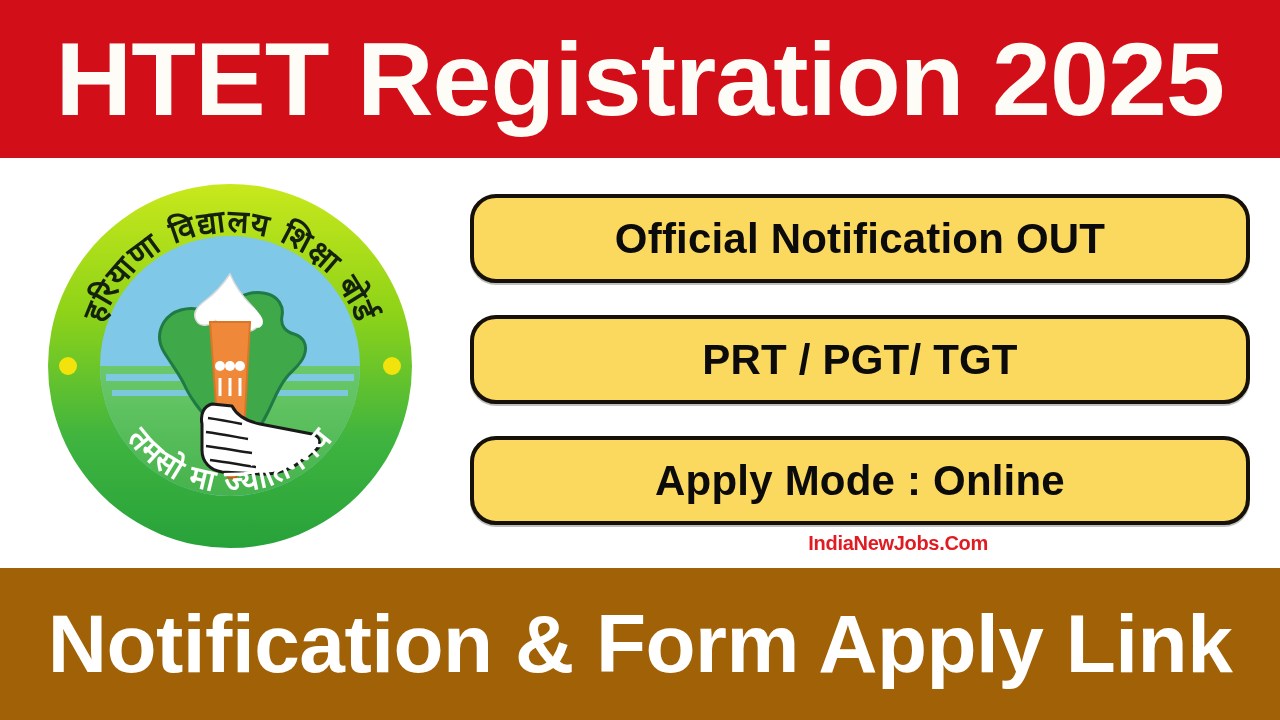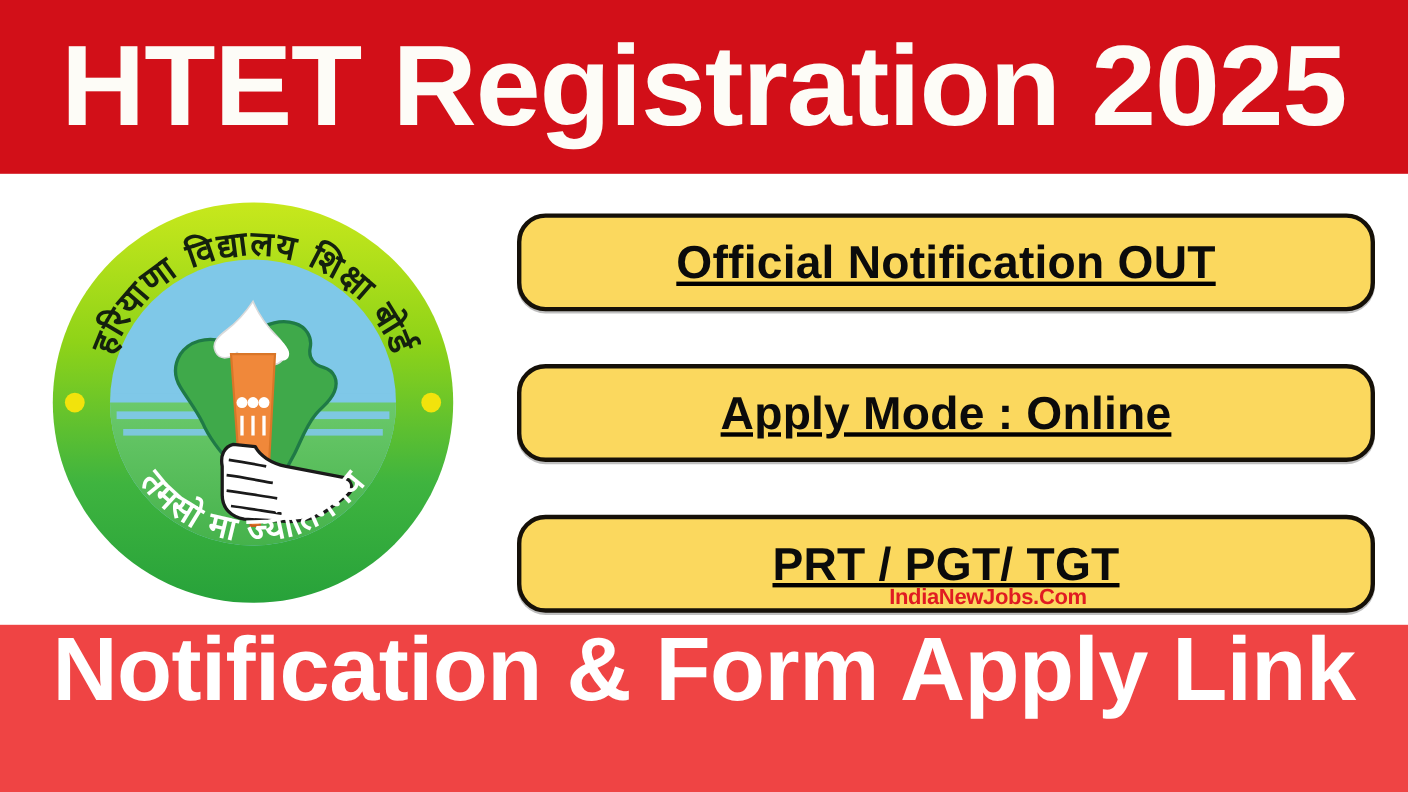--- a/index.html
+++ b/index.html
@@ -41,22 +41,21 @@
     width:368px; height:368px;
   }
   .logo-svg { display:block; width:368px; height:368px; }
 
   
   .button-stack {
     position:absolute;
     left:470px; top:194px;
     width:780px;
     display:flex; flex-direction:column;
-    gap:48px;
-    text-decoration:underline;
+    gap:32px;
   }
   .pill {
     height:89px;
     background:#FBD85E;
     border:4px solid #151008;
     border-radius:26px;
     display:flex; align-items:center; justify-content:center;
     box-shadow:0 2px 0 rgba(0,0,0,0.25);
   }
   .pill-label {
@@ -83,22 +82,22 @@
     font-size:20px;
     line-height:1;
     color:#E01B22;
     letter-spacing:-0.3px;
   }
 
   
   .footer-band {
     position:absolute; left:0; top:568px;
     width:1280px; height:152px;
-    background:#ef4444;
-    display:flex; justify-content:center;
+    background:#a16207;
+    display:flex; align-items:center; justify-content:center;
   }
   .footer-title {
     font-family:"Liberation Sans", sans-serif;
     font-weight:bold;
     font-size:82px;
     line-height:1;
     color:#FFFFFF;
     white-space:nowrap;
     letter-spacing:-0.5px;
   }
@@ -189,27 +188,27 @@
     </svg>
   </div>
 
   <div class="button-stack">
 
     <div class="pill">
       <span class="pill-label">Official Notification OUT</span>
     </div>
 
     <div class="pill">
+      <span class="pill-label">PRT / PGT/ TGT</span>
+    </div>
+
+    <div class="pill">
       <span class="pill-label">Apply Mode : Online</span>
     </div>
 
-    <div class="pill">
-      <span class="pill-label">PRT / PGT/ TGT</span>
-    </div>
-
   </div>
 
   <div class="watermark">
     <span class="watermark-text">IndiaNewJobs.Com</span>
   </div>
 
   <div class="footer-band">
     <div class="footer-title">Notification &amp;  Form Apply Link</div>
   </div>
 

